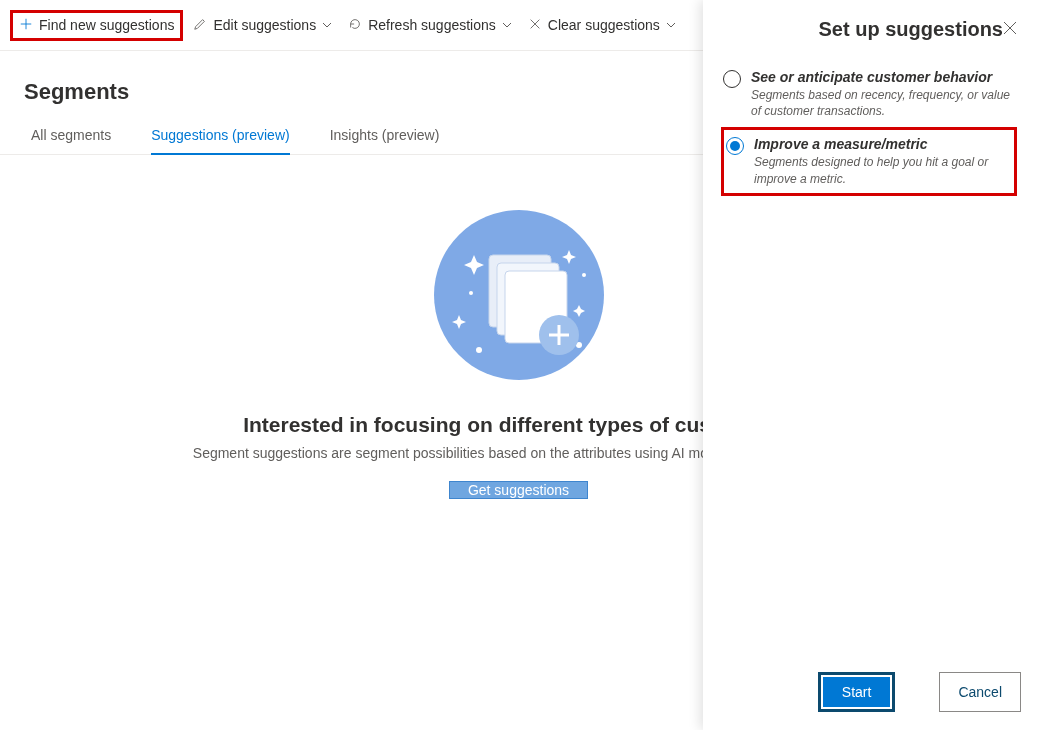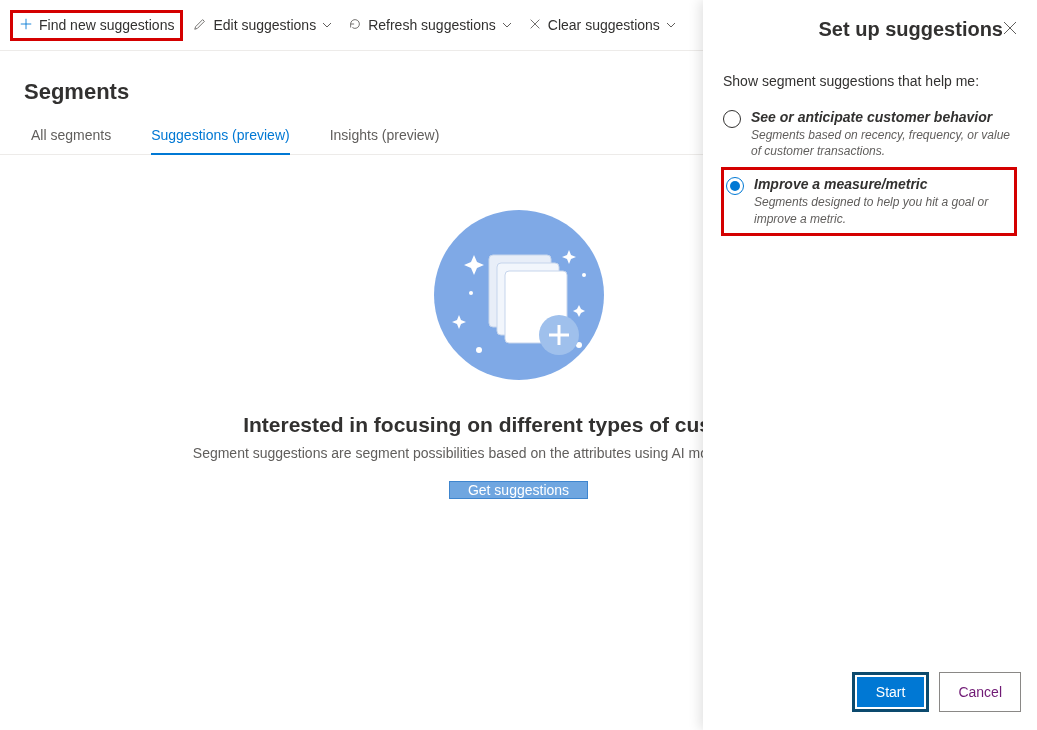--- a/index.html
+++ b/index.html
@@ -41,21 +41,21 @@
   .radio-circle { flex:none; width:18px; height:18px; border:1px solid #323130; border-radius:50%; margin-top:1px; display:flex; align-items:center; justify-content:center; }
   .radio-circle.selected { border-color:#0078d4; }
   .radio-circle.selected::after { content:""; width:10px; height:10px; border-radius:50%; background:#0078d4; }
   .radio-text .rt-title { font-size:14px; font-weight:400; }
   .radio-text .rt-desc { font-size:12px; color:#605e5c; margin-top:2px; line-height:1.35;}
   .radio-text.bold .rt-title { font-weight:600; }
   
   .panel-footer { padding:14px 16px 18px 16px; display:flex; justify-content:flex-end; gap:10px; }
   .btn { padding:6px 18px; font-size:14px; cursor:pointer; }
   .btn-primary { background:#0078d4; color:#fff; border:1px solid #0078d4; }
-  .btn-default { background:#fff; color:#701a75; border:1px solid #8a8886; }
+  .btn-default { background:#fff; color:#0c4a6e; border:1px solid #8a8886;margin-left:34px; }
   .red-wrap { border:3px solid #0c4a6e; padding:2px;}
   .radio-redbox { border:3px solid #d40000; padding:6px 8px 6px 0; margin-left:-2px; }
 </style>
 </head>
 <body>
 
 <div class="toolbar">
   <div class="tb-item redbox">
     <span>
       <svg viewBox="0 0 16 16" stroke="#0078d4" stroke-width="1">
@@ -145,21 +145,20 @@
   <div class="panel-header">
     <div class="panel-title">Set up suggestions</div>
     <div class="close-btn">
       <svg viewBox="0 0 14 14" stroke="#605e5c" stroke-width="1">
           <line x1="1" y1="1" x2="13" y2="13"></line>
           <line x1="13" y1="1" x2="1" y2="13"></line>
         </svg>
     </div>
   </div>
   <div class="panel-body">
-    <div class="panel-sub">Show segment suggestions that help me:</div>
 
     <div class="radio-row">
       <div class="radio-circle"></div>
       <div class="radio-text bold">
         <div class="rt-title">See or anticipate customer behavior</div>
         <div class="rt-desc">Segments based on recency, frequency, or value of customer transactions.</div>
       </div>
     </div>
 
     <div class="radio-redbox">

